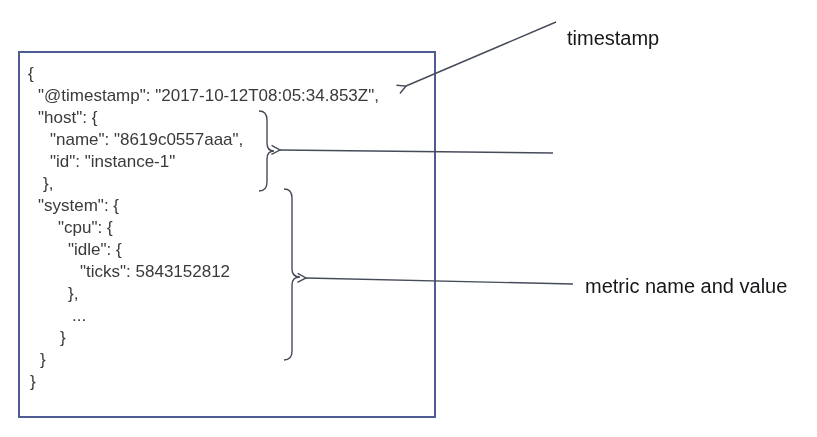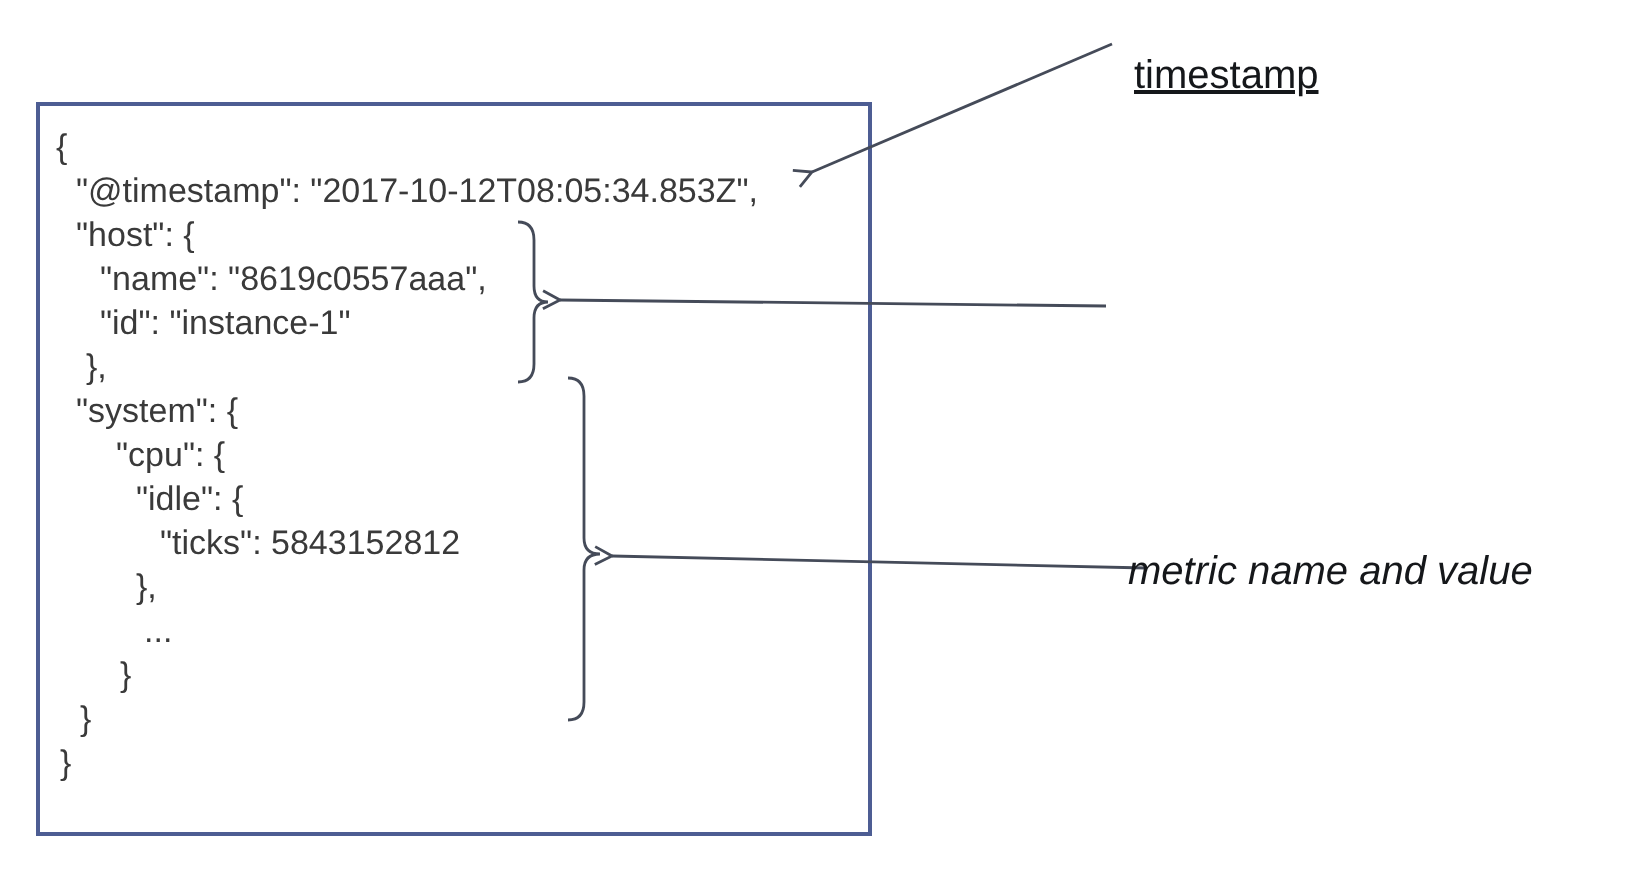--- a/index.html
+++ b/index.html
@@ -51,23 +51,23 @@
     stroke: #454b59;
     stroke-width: 1.4;
     fill: none;
   }
   .label {
     position: absolute;
     font-size: 20px;
     color: #15171a;
     white-space: nowrap;
   }
-  .label-timestamp { left: 567px; top: 27px; text-decoration: underline; }
+  .label-timestamp { left: 567px; top: 27px; }
   .label-dimensions { left: 569px; top: 143px; }
-  .label-metric { left: 564px; top: 275px; font-style: italic; }
+  .label-metric { left: 585px; top: 275px; }
 </style>
 </head>
 <body>
 
 <div class="canvas">
 
   <div class="doc-box">
     <div class="code">
       <div class="ln p8">{</div>
       <div class="ln p18">"@timestamp": "2017-10-12T08:05:34.853Z",</div>

